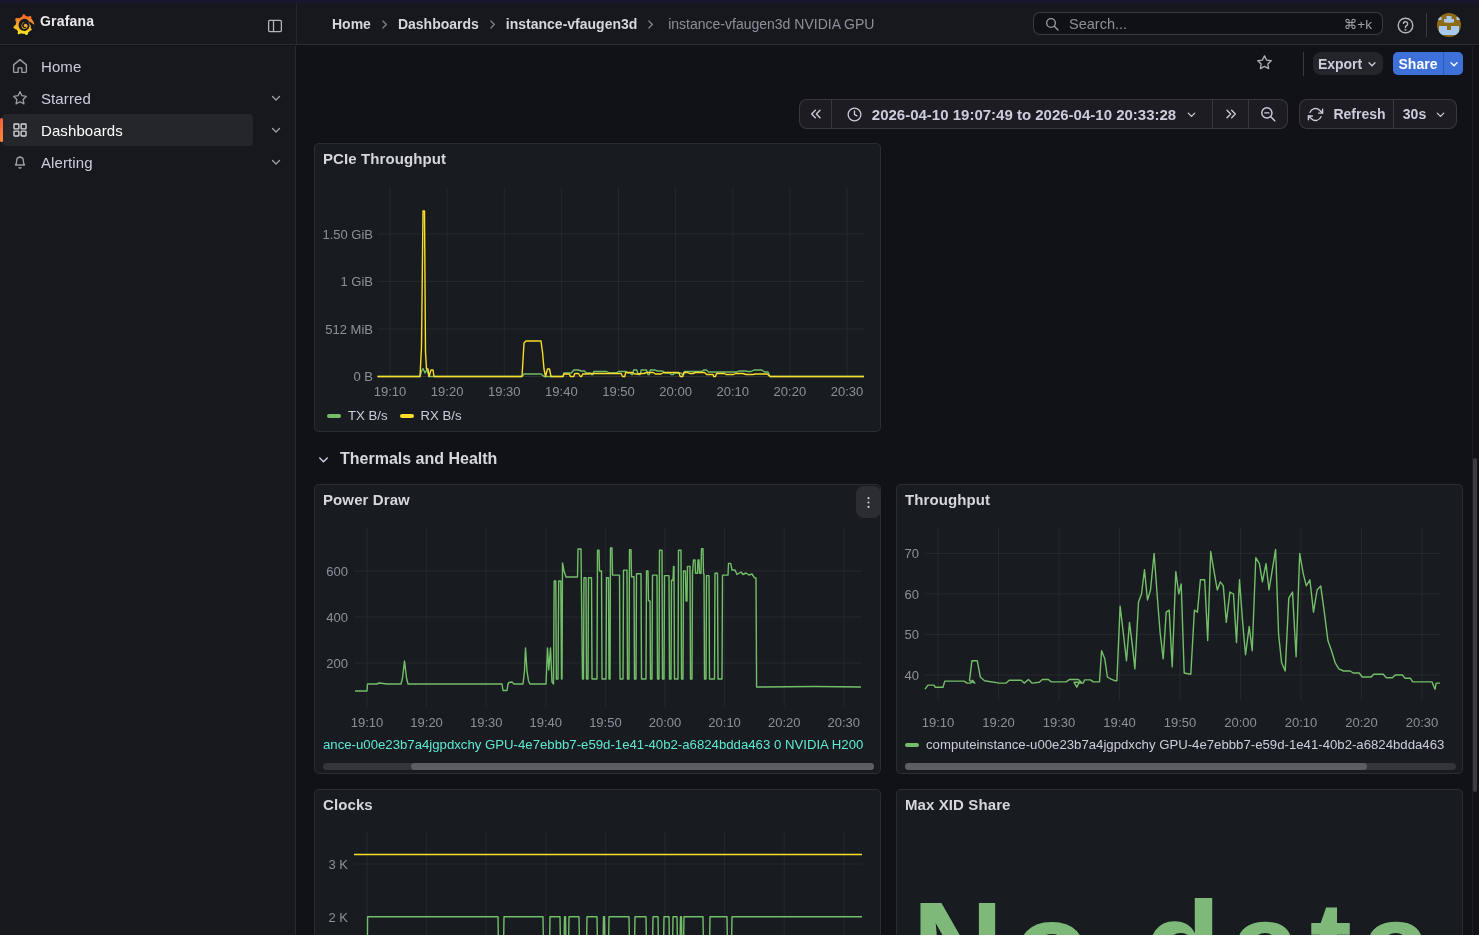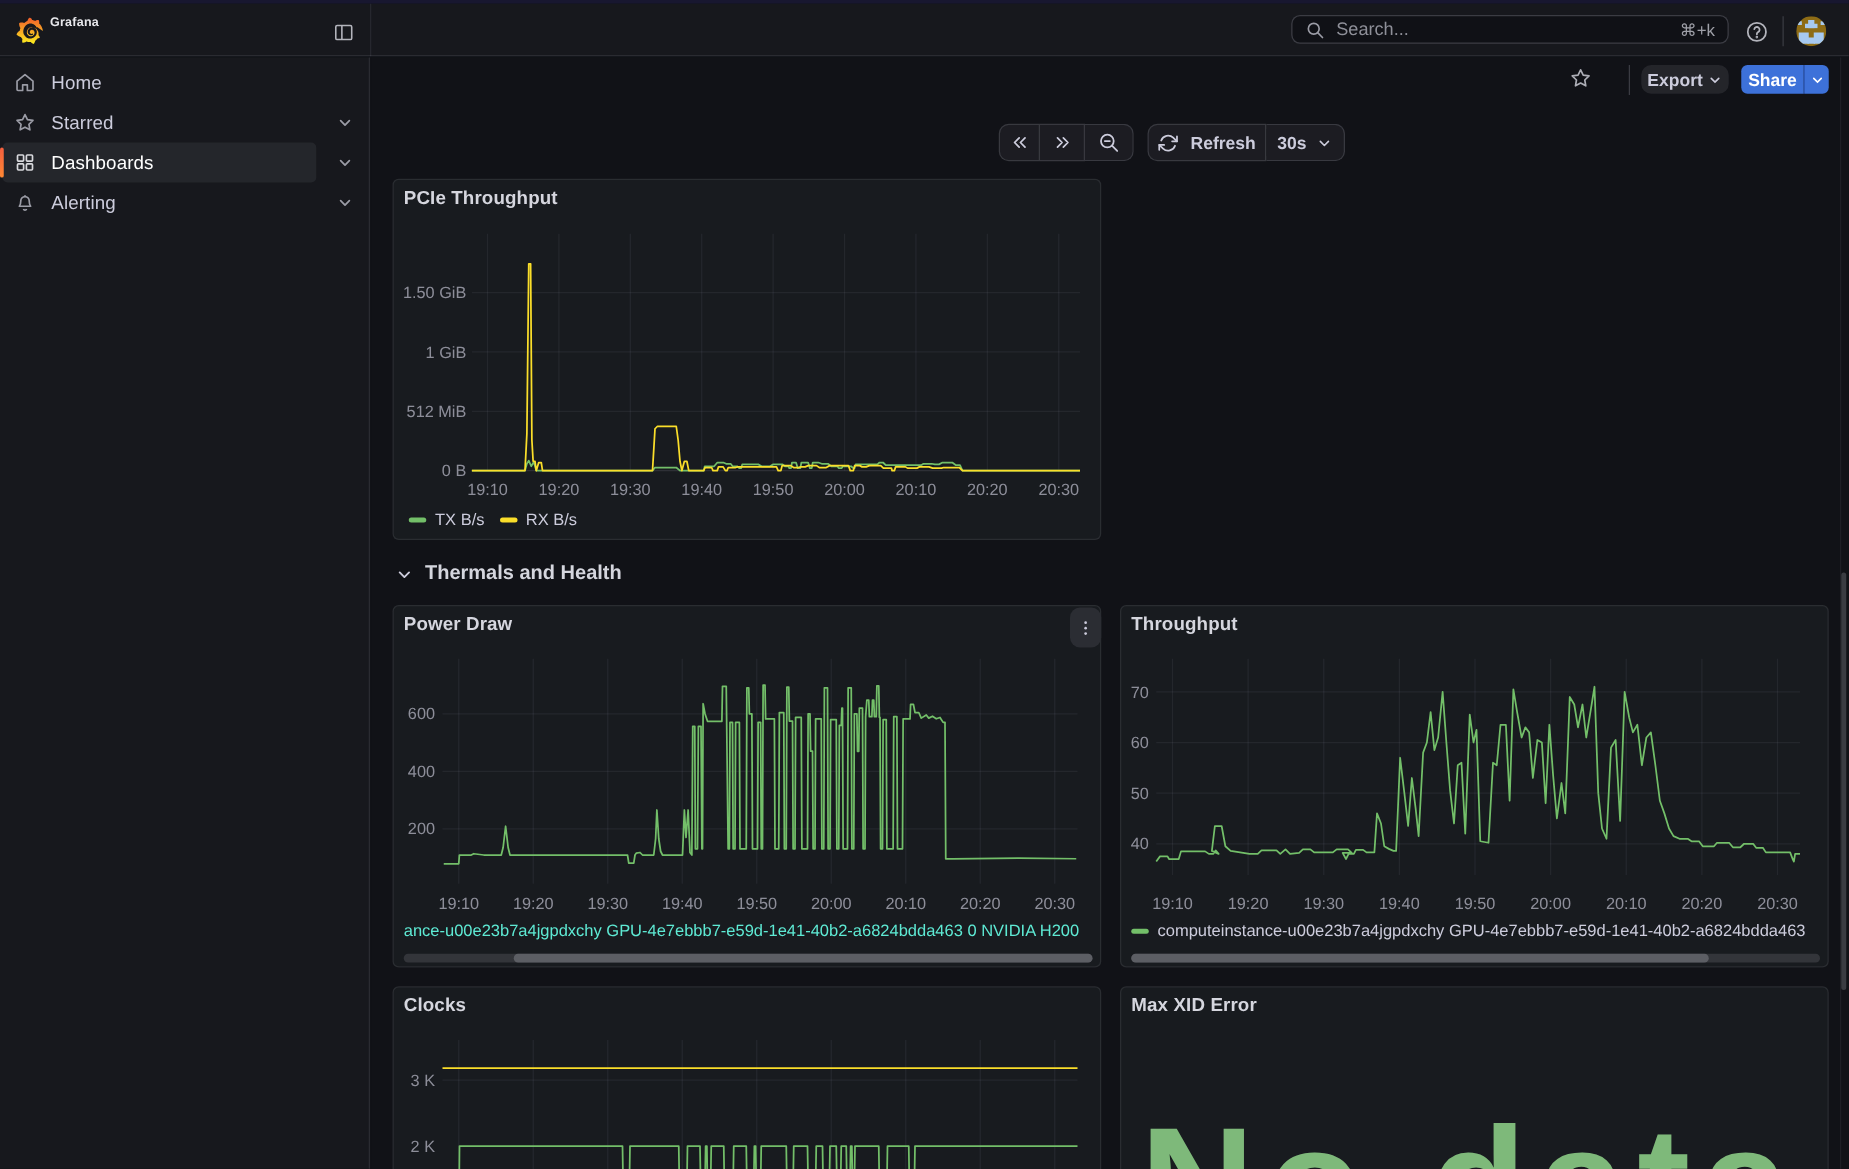--- a/index.html
+++ b/index.html
@@ -31,25 +31,34 @@
     <div class="abs" style="left:296px;top:0;width:1px;height:42px;background:rgba(204,204,220,0.09)"></div>
   <div class="abs" style="left:11px;top:11px"><svg width="24" height="24" viewBox="0 0 100 100">
 <defs>
           <linearGradient id="gl" x1="0" y1="1" x2="0" y2="0">
             <stop offset="0" stop-color="#FCEE1F"></stop>
             <stop offset="1" stop-color="#F15B2A"></stop>
           </linearGradient>
         </defs>
 <path fill="url(#gl)" d="M97 45c-.2-1.9-.5-4.1-1.1-6.5-.6-2.4-1.6-5-2.9-7.7-1.4-2.7-3.1-5.5-5.4-8.1-.9-1-1.9-2-2.9-3 1.5-6-1.8-11.2-1.8-11.2-5.8-.4-9.4 1.8-10.8 2.8-.2-.1-.4-.2-.7-.3-1-.4-2-.8-3-1.1-1-.3-2.1-.6-3.2-.9-1.1-.2-2.2-.4-3.3-.6-.2 0-.4 0-.6-.1C58.9 .4 51.9 0 51.9 0c-5 6.3-5.9 10.7-5.9 10.7l-1.8.9c-.8.4-1.6.9-2.4 1.4-.8.5-1.6 1-2.4 1.6-1.6 1.1-3.1 2.4-4.6 3.7l-.5-.2c-8.7-3.3-16.4.7-16.4.7-.7 9.2 3.5 15 4.3 16.1-.2.6-.4 1.2-.6 1.8-.7 2.2-1.2 4.5-1.6 6.8-.1.3-.1.7-.2 1C12 48.6 9.3 56.5 9.3 56.5c6.7 7.7 14.6 8.2 14.6 8.2 1 1.8 2.1 3.5 3.4 5.1.5.7 1.1 1.3 1.7 2-2.4 6.9.3 12.6.3 12.6 7.3.3 12.1-3.2 13.1-4 .7.2 1.5.5 2.2.6 2.2.6 4.5.9 6.8 1h5.6C59.9 86.9 66.7 88 66.7 88c4.3-4.6 4.6-9.1 4.6-10.1v-.4c.9-.6 1.8-1.3 2.6-2 1.7-1.5 3.2-3.2 4.5-5 .1-.2.2-.3.3-.5 4.9.3 8.3-3 8.3-3-.8-5.1-3.7-7.6-4.3-8.1l-.1-.1-.1-.1c0-.3.1-.6.1-.9 0-.6.1-1.1.1-1.7v-2.2-.6l-.1-.7c0-.5-.1-.9-.2-1.4-.3-1.8-.8-3.6-1.5-5.2-.7-1.7-1.6-3.2-2.6-4.6-1-1.4-2.2-2.7-3.5-3.8-1.3-1.1-2.7-2-4.2-2.8-1.5-.8-3-1.3-4.6-1.7-.8-.2-1.6-.3-2.4-.4h-2.3c-.4 0-.8.1-1.2.1-1.6.2-3.1.7-4.5 1.3-1.4.6-2.7 1.5-3.8 2.4-1.1 1-2.1 2.1-2.8 3.2-.8 1.2-1.4 2.4-1.8 3.7-.4 1.3-.6 2.6-.7 3.8v1.4c0 .2 0 .3.1.5 0 .9.3 1.8.6 2.6.6 1.7 1.5 3.1 2.6 4.2 1.1 1.1 2.3 2 3.6 2.6 1.3.6 2.6.9 3.9 1h1.4c.2 0 .3-.1.5-.1.3 0 .5-.1.8-.2.5-.1 1-.3 1.4-.5.9-.4 1.7-1 2.3-1.6.2-.2.3-.4.5-.5.6-.8.5-1.9-.2-2.5-.6-.5-1.5-.6-2.2-.2-.1.1-.3.2-.4.2-.3.1-.5.2-.8.3-.3.1-.6.1-.9.2h-1.4c-.1 0-.2 0-.3-.1-.8-.2-1.5-.5-2.2-.9-.7-.5-1.3-1.1-1.7-1.9-.5-.8-.7-1.6-.8-2.6v-1.3c0-.2.1-.5.1-.7.1-.2.1-.5.2-.7.3-.9.7-1.8 1.3-2.6.6-.8 1.4-1.4 2.2-1.9.4-.2.9-.4 1.4-.6.5-.1 1-.2 1.5-.3h1.5c.1 0 .3 0 .4.1h.2c.3.1.5.1.8.2 1.1.3 2.1.9 3 1.6 1.4 1.2 2.5 2.8 3 4.6.3.9.4 1.9.4 2.9v.7c0 .3-.1.5-.1.8 0 .3-.1.5-.1.8-.1.3-.1.5-.2.8-.1.5-.3 1-.5 1.5-.4 1-1 2-1.6 2.8-1.3 1.7-3.1 3.1-5.1 3.9-1 .4-2 .7-3.1.8-.5.1-1.1.1-1.6.1h-.8c-.3 0-.6-.1-.9-.1-1.1-.2-2.2-.5-3.3-.9-1-.4-2-1-2.9-1.7-1.8-1.4-3.3-3.2-4.2-5.2-.5-1-.8-2.1-1-3.2-.1-.6-.2-1.1-.2-1.7v-1.6c0-.6.1-1.2.2-1.7.1-.6.2-1.2.4-1.7.2-.6.3-1.1.5-1.7.4-1.1.9-2.2 1.5-3.2 1.2-2 2.7-3.8 4.5-5.1.9-.7 1.9-1.2 2.9-1.7 1-.4 2.1-.8 3.2-1 .5-.1 1.1-.2 1.6-.2h2.5c.6 0 1.2.1 1.7.2 1.1.2 2.3.5 3.3.9 2.1.8 4.1 2 5.7 3.5 1.6 1.5 2.9 3.3 3.8 5.2.5 1 .8 2 1.1 3 .1.5.2 1 .3 1.6v2.9c0 .5-.1 1.1-.1 1.6-.1.5-.2 1.1-.3 1.6l-.4 1.6c-.3 1-.7 2.1-1.1 3.1-.9 2-2 3.9-3.4 5.5-2.8 3.3-6.6 5.8-10.8 6.9-2.1.6-4.2.9-6.4.8-1.1 0-2.1-.1-3.2-.3-1.1-.2-2.1-.4-3.1-.8-2.1-.7-4-1.6-5.8-2.8-3.6-2.4-6.5-5.8-8.3-9.6-.9-1.9-1.6-3.9-1.9-6-.2-1-.3-2.1-.3-3.2v-2.1c.1-1.1.2-2.1.4-3.2.2-1.1.4-2.1.7-3.1.3-1 .6-2.1 1-3 .8-2 1.7-3.9 2.9-5.6 2.3-3.4 5.3-6.2 8.6-8 1.7-.9 3.4-1.6 5.2-2 .9-.2 1.8-.4 2.7-.5.5-.1.9-.1 1.4-.1h1.5c1 0 1.9.1 2.9.3.5.1.9.2 1.4.3.5.1.9.2 1.4.4.9.3 1.8.6 2.7 1l2.5 1.3c.2.1.3.2.5.3.2.1.3.2.5.3.3.2.6.4.9.7.3.2.6.4.9.7.3.2.6.5.8.7.5.4.9.9 1.4 1.3.4.5.9.9 1.2 1.4.2.2.4.5.6.7.2.2.4.5.5.7.4.5.7 1 1 1.5.1.2.2.4.4.6 1.1.7 1.9.8 1.9.8.1-.5.2-1 .2-1.5z"></path>
       </svg></div>
-  <div class="abs" style="left:40px;top:10px;font-size:10px;font-weight:700;color:#e8e8ec;letter-spacing:0.2px">Grafana</div>
+  <div class="abs" style="left:40px;top:10px;font-size:14px;font-weight:700;color:#e8e8ec;letter-spacing:0.2px">Grafana</div>
   <div class="abs" style="left:266px;top:14px"><svg width="18" height="18" viewBox="0 0 24 24" fill="none" stroke="#b3b4bc" stroke-width="1.7">
         <rect x="3.5" y="4.5" width="17" height="15" rx="1.5"></rect>
         <path d="M10 4.5v15"></path>
       </svg></div>
+  <div class="abs row" style="left:332px;top:0;height:42px;font-size:14px;font-weight:700;color:#d5d6de">
+     Home <svg width="13" height="13" viewBox="0 0 24 24" fill="none" stroke="#84858d" stroke-width="2.2" style="margin:0 7px">
+        <path d="M9 5.5l6.5 6.5L9 18.5" stroke-linecap="round" stroke-linejoin="round"></path>
+      </svg> Dashboards <svg width="13" height="13" viewBox="0 0 24 24" fill="none" stroke="#84858d" stroke-width="2.2" style="margin:0 7px">
+        <path d="M9 5.5l6.5 6.5L9 18.5" stroke-linecap="round" stroke-linejoin="round"></path>
+      </svg> instance-vfaugen3d <svg width="13" height="13" viewBox="0 0 24 24" fill="none" stroke="#84858d" stroke-width="2.2" style="margin:0 7px">
+        <path d="M9 5.5l6.5 6.5L9 18.5" stroke-linecap="round" stroke-linejoin="round"></path>
+      </svg> <span style="font-weight:400;color:rgba(204,204,220,0.65)">&nbsp;instance-vfaugen3d NVIDIA GPU</span>
+  </div>
   <div class="abs row" style="left:1033px;top:9px;width:350px;height:23px;background:#101116;border:1px solid rgba(204,204,220,0.23);border-radius:7px;padding:0 10px">
      <svg width="16" height="16" viewBox="0 0 24 24" fill="none" stroke="#9b9ca6" stroke-width="2">
         <circle cx="10.5" cy="10.5" r="6.5"></circle>
         <path d="M15.5 15.5 21 21" stroke-linecap="round"></path>
       </svg>
       <span style="margin-left:9px;font-size:14.5px;color:#8e8f98">Search...</span>
      <span style="margin-left:auto;font-size:13.5px;color:#9fa0a8">⌘+k</span>
   </div>
   <div class="abs" style="left:1396px;top:13px"><svg width="19" height="19" viewBox="0 0 24 24" fill="none" stroke="#b3b4bc" stroke-width="1.8">
         <circle cx="12" cy="12" r="9.2"></circle>
@@ -136,20 +145,30 @@
         <svg width="12" height="12" viewBox="0 0 24 24" fill="none" stroke="#fff" stroke-width="2.6">
           <path d="M6 9.5l6 6 6-6" stroke-linecap="round"></path>
         </svg>
       </div>
   </div>
 
   <div class="abs row" style="left:502px;top:53px">
      <div class="btn" style="width:33px;border-radius:8px 0 0 8px">
         <svg width="16" height="16" viewBox="0 0 24 24" fill="none" stroke="#ccccdc" stroke-width="2.1">
           <path d="M11 6.5 5.5 12l5.5 5.5M18 6.5 12.5 12l5.5 5.5" stroke-linecap="round" stroke-linejoin="round"></path>
+        </svg>
+      </div>
+     <div class="btn" style="border-left:none;border-radius:0;width:381px;padding:0 7px">
+        <svg width="17" height="17" viewBox="0 0 24 24" fill="none" stroke="#ccccdc" stroke-width="1.8">
+          <circle cx="12" cy="12" r="9"></circle>
+          <path d="M12 7v5.2l3.4 1.8" stroke-linecap="round"></path>
+        </svg>
+        <span style="margin:0 9px;font-weight:700;font-size:15px;white-space:nowrap">2026-04-10 19:07:49 to 2026-04-10 20:33:28</span>
+        <svg width="13" height="13" viewBox="0 0 24 24" fill="none" stroke="#ccccdc" stroke-width="2.4">
+          <path d="M6 9.5l6 6 6-6" stroke-linecap="round" stroke-linejoin="round"></path>
         </svg>
       </div>
      <div class="btn" style="border-left:none;width:36px;border-radius:0">
         <svg width="16" height="16" viewBox="0 0 24 24" fill="none" stroke="#ccccdc" stroke-width="2.1">
           <path d="M6 6.5 11.5 12 6 17.5M13 6.5 18.5 12 13 17.5" stroke-linecap="round" stroke-linejoin="round"></path>
         </svg>
       </div>
      <div class="btn" style="border-left:none;width:39px;border-radius:0 8px 8px 0">
         <svg width="18" height="18" viewBox="0 0 24 24" fill="none" stroke="#ccccdc" stroke-width="1.9">
           <circle cx="10.5" cy="10.5" r="6.8"></circle>
@@ -309,16 +328,16 @@
 <line x1="528.8" y1="42" x2="528.8" y2="146" stroke="rgba(204,204,220,0.07)"></line>
 <line x1="39" y1="74" x2="547" y2="74" stroke="rgba(204,204,220,0.07)"></line>
 <polyline points="52.0,200.0 52.6,126.8 183.0,126.8 183.7,170.0 188.3,170.0 189.0,126.8 228.0,126.8 228.7,170.0 234.3,170.0 235.0,126.8 245.0,126.8 245.7,170.0 248.8,170.0 249.5,126.8 250.5,126.8 251.2,170.0 253.3,170.0 254.0,126.8 264.0,126.8 264.7,170.0 271.3,170.0 272.0,126.8 282.0,126.8 282.7,170.0 287.8,170.0 288.5,126.8 289.5,126.8 290.2,170.0 293.3,170.0 294.0,126.8 314.0,126.8 314.7,170.0 319.3,170.0 320.0,126.8 331.0,126.8 331.7,170.0 337.3,170.0 338.0,126.8 343.0,126.8 343.7,170.0 348.3,170.0 349.0,126.8 354.0,126.8 354.7,170.0 357.3,170.0 358.0,126.8 362.0,126.8 362.7,170.0 364.8,170.0 365.5,126.8 366.5,126.8 367.2,170.0 368.3,170.0 369.0,126.8 388.0,126.8 388.7,170.0 394.3,170.0 395.0,126.8 412.0,126.8 412.7,170.0 416.3,170.0 417.0,126.8 547.0,126.8" fill="none" stroke="#73BF69" stroke-width="1.4" stroke-linejoin="round"></polyline>
 <line x1="39" y1="64.5" x2="547" y2="64.5" stroke="#FADE2A" stroke-width="1.4"></line>
 <text x="33" y="78.5" text-anchor="end" class="ax">3 K</text>
 <text x="33" y="131.5" text-anchor="end" class="ax">2 K</text>
 </svg>
   </div>
 
   <div class="panel" style="left:599px;top:743px;width:567px;height:200px;overflow:hidden">
-     <div class="ptitle">Max XID Error</div>
+     <div class="ptitle">Max XID Share</div>
      <div class="abs" style="left:15px;top:83px;font-size:127px;font-weight:700;color:#7eb97a;letter-spacing:9px">No data</div>
   </div>
 </div>
 
 </body></html>

